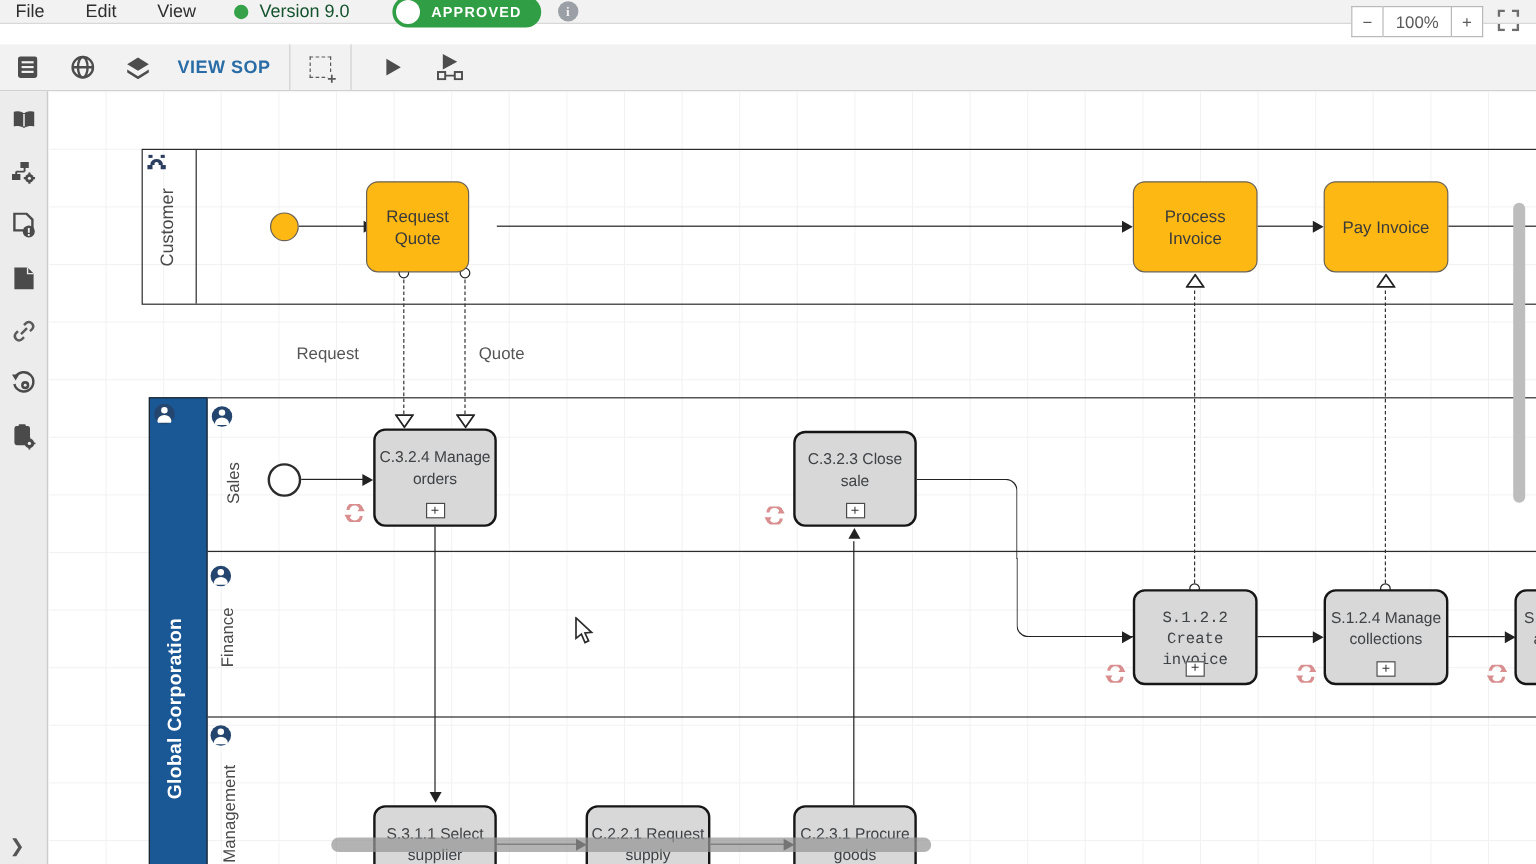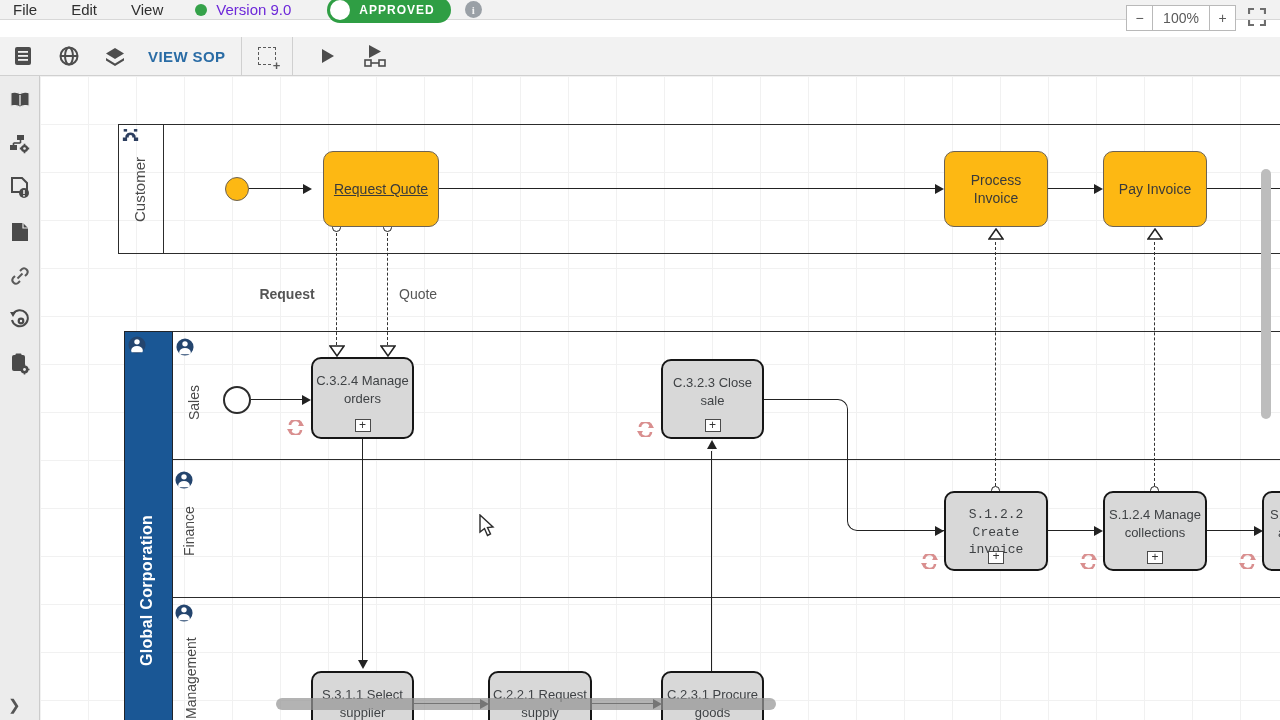--- a/index.html
+++ b/index.html
@@ -4,21 +4,21 @@
 <style>
   * { margin:0; padding:0; box-sizing:border-box; }
   html,body { width:1280px; height:720px; overflow:hidden; font-family:"Liberation Sans","DejaVu Sans",sans-serif; background:#fff; }
 
   
   #menubar { position:absolute; left:0; top:0; width:1280px; height:20px; background:#f2f2f2; border-bottom:1px solid #d8d8d8; display:flex; align-items:center; }
   .menu-item { font-size:15px; color:#2f2f2f; margin-left:34px; cursor:default; }
   .menu-item:first-child { margin-left:13px; }
   #version-wrap { display:flex; align-items:center; margin-left:32px; }
   #version-dot { width:12px; height:12px; border-radius:50%; background:#35a24a; margin-right:9px; }
-  #version-text { font-size:15px; color:#6d28d9; }
+  #version-text { font-size:15px; color:#14532d; }
   #approved-pill { display:flex; align-items:center; margin-left:36px; background:#2f9e44; border-radius:14px; height:26px; padding:0 16px 0 3px; }
   #approved-knob { width:20px; height:20px; background:#fff; border-radius:50%; margin-right:9px; }
   #approved-text { color:#fff; font-size:12px; font-weight:bold; letter-spacing:1px; }
   #info-icon { width:17px; height:17px; border-radius:50%; background:#9aa0a6; color:#f2f2f2; font-size:11px; font-weight:bold; display:flex; align-items:center; justify-content:center; margin-left:14px; font-family:"Liberation Serif",serif; }
   #zoom-widget { position:absolute; right:44px; top:5px; display:flex; }
   .zoom-box { height:26px; border:1px solid #b9b9b9; background:#fff; color:#5a5a5a; font-size:14px; display:flex; align-items:center; justify-content:center; }
   #zoom-out { width:26px; border-right:none; }
   #zoom-value { width:58px; font-size:14px; }
   #zoom-in { width:26px; border-left:none; }
   #fullscreen-btn { position:absolute; right:12px; top:8px; width:20px; height:20px; }
@@ -222,40 +222,40 @@
           <rect x="2" y="1" width="4" height="3" fill="#2c3e5f"></rect>
           <rect x="14" y="1" width="4" height="3" fill="#2c3e5f"></rect>
         </svg>
       <div class="vtext" id="pool-customer-name">Customer</div>
     </div>
   </div>
 
   <div class="abs evt" id="start-customer"></div>
   <div class="abs hl" style="left:209px;top:112px;width:55px;"></div>
   <div class="abs ar ar-r" style="left:263px;top:108px;"></div>
-  <div class="abs task-y" style="left:283px;top:75px;width:116px;height:76px;text-decoration:underline;">Request Quote</div>
+  <div class="abs task-y" style="left:265px;top:75px;width:86px;height:76px;">Request Quote</div>
   <div class="abs hl" style="left:374px;top:112px;width:523px;"></div>
   <div class="abs ar ar-r" style="left:895px;top:108px;"></div>
   <div class="abs task-y" style="left:904px;top:75px;width:104px;height:76px;">Process Invoice</div>
   <div class="abs hl" style="left:1008px;top:112px;width:48px;"></div>
   <div class="abs ar ar-r" style="left:1054px;top:108px;"></div>
   <div class="abs task-y" style="left:1063px;top:75px;width:104px;height:76px;">Pay Invoice</div>
   <div class="abs hl" style="left:1167px;top:112px;width:73px;"></div>
 
   <div class="abs anch" style="left:292px;top:147px;"></div>
   <div class="abs anch" style="left:343px;top:147px;"></div>
   <div class="abs dvl" style="left:296px;top:157px;height:112px;"></div>
   <div class="abs dvl" style="left:347px;top:157px;height:112px;"></div>
   <svg class="abs msg-tri" style="left:289px;top:269px;" width="16" height="12">
       <polygon points="1,1 15,1 8,11" fill="#fff" stroke="#222" stroke-width="1.5"></polygon>
     </svg>
   <svg class="abs msg-tri" style="left:340px;top:269px;" width="16" height="12">
       <polygon points="1,1 15,1 8,11" fill="#fff" stroke="#222" stroke-width="1.5"></polygon>
     </svg>
-  <div class="abs msg-label" style="left:207px;top:210px;width:80px;text-align:center;font-weight:bold;">Request</div>
+  <div class="abs msg-label" style="left:207px;top:210px;width:80px;text-align:left;">Request</div>
   <div class="abs msg-label" style="left:359px;top:210px;width:70px;">Quote</div>
 
   <svg class="abs msg-tri" style="left:948px;top:152px;" width="16" height="12">
       <polygon points="8,1 15,11 1,11" fill="#fff" stroke="#222" stroke-width="1.5"></polygon>
     </svg>
   <div class="abs dvl" style="left:955px;top:166px;height:244px;"></div>
   <svg class="abs msg-tri" style="left:1107px;top:152px;" width="16" height="12">
       <polygon points="8,1 15,11 1,11" fill="#fff" stroke="#222" stroke-width="1.5"></polygon>
     </svg>
   <div class="abs dvl" style="left:1114px;top:166px;height:244px;"></div>

